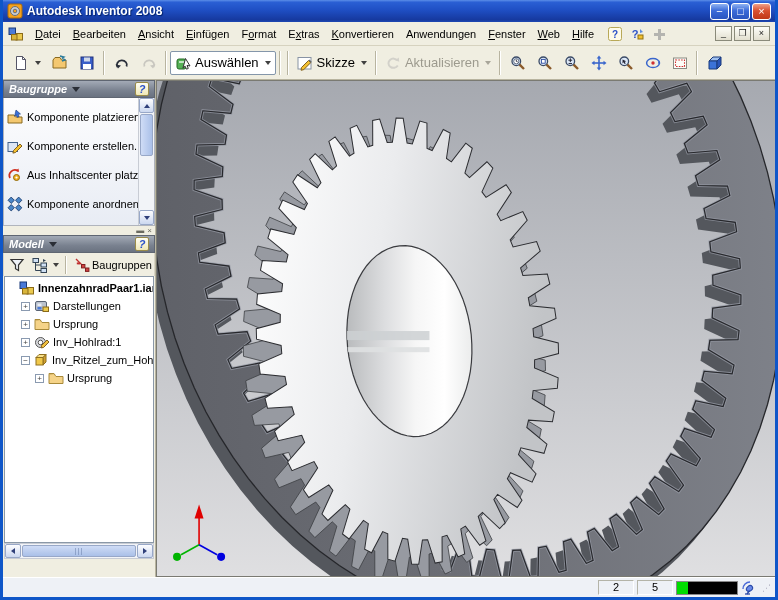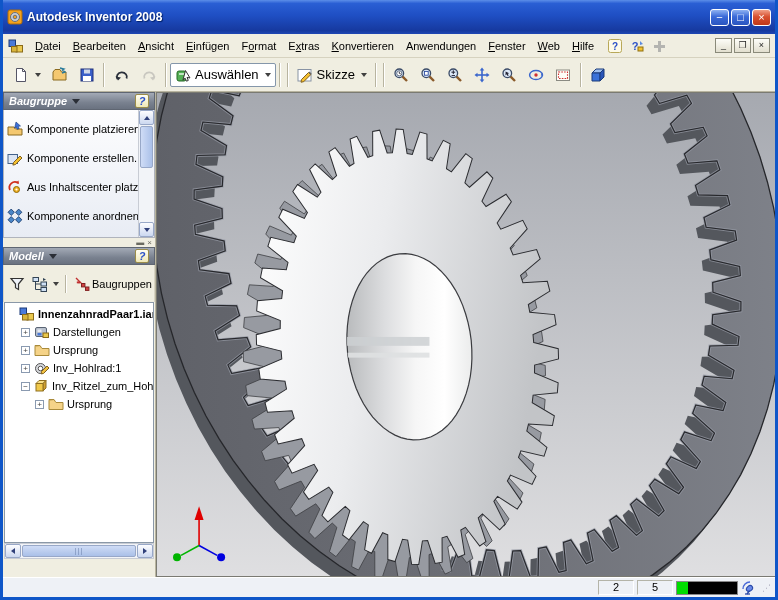--- a/index.html
+++ b/index.html
@@ -1,21 +1,21 @@
 <!DOCTYPE html>
 <html><head>
 <meta charset="utf-8">
 <style>
   * { margin:0; padding:0; box-sizing:border-box; }
   html,body { width:778px; height:600px; overflow:hidden; }
   body { font-family:"Liberation Sans", sans-serif; font-size:11px; color:#000; background:#ece9d8; }
   .window { width:778px; height:600px; border:3px solid #0f56c8; border-top:none; display:flex; flex-direction:column; background:#f0eee1; }
 
   
-  .titlebar { height:34px; background:linear-gradient(180deg,#5c8ee8 0%,#2a5fd4 10%,#1f4fc4 45%,#16399f 90%,#1e47b4 100%); display:flex; align-items:center; padding:0 4px; flex:0 0 auto; }
+  .titlebar { height:22px; background:linear-gradient(180deg,#5c8ee8 0%,#2a5fd4 10%,#1f4fc4 45%,#16399f 90%,#1e47b4 100%); display:flex; align-items:center; padding:0 4px; flex:0 0 auto; }
   .titlebar .app-icon { width:16px; height:16px; margin-right:4px; }
   .titlebar .title { color:#fff; font-weight:bold; font-size:12px; text-shadow:1px 1px 1px #00206a; flex:1; white-space:nowrap; overflow:hidden; }
   .tb-ctl { width:19px; height:17px; margin-left:2px; border:1px solid #fff; border-radius:3px; color:#fff; font-size:11px; line-height:15px; text-align:center; background:linear-gradient(180deg,#8fb2f2,#3a6ad8 45%,#2a55c0); cursor:default; }
   .tb-ctl.close { background:linear-gradient(180deg,#f0a088,#d85030 45%,#c03818); }
 
   
   .menubar { height:24px; background:#f0eee1; border-bottom:1px solid #d6d2bf; display:flex; align-items:center; padding:0 3px; flex:0 0 auto; }
   .mdi-icon { width:16px; height:16px; margin:0 5px 0 1px; }
   .menu-item { padding:3px 6px; white-space:nowrap; }
   .menu-item u { text-decoration:underline; }
@@ -56,21 +56,21 @@
   .sb-fill { flex:1; }
   .tri-up { width:0;height:0;border-left:3px solid transparent;border-right:3px solid transparent;border-bottom:4px solid #30407a; }
   .tri-down { width:0;height:0;border-left:3px solid transparent;border-right:3px solid transparent;border-top:4px solid #30407a; }
   .tri-left { width:0;height:0;border-top:3px solid transparent;border-bottom:3px solid transparent;border-right:4px solid #30407a; }
   .tri-right { width:0;height:0;border-top:3px solid transparent;border-bottom:3px solid transparent;border-left:4px solid #30407a; }
 
   .float-strip { height:9px; display:flex; justify-content:flex-end; align-items:center; gap:3px; padding:0 3px; flex:0 0 auto; }
   .fs-glyph { font-size:8px; line-height:8px; color:#6a6a60; }
 
   .modell-panel { flex:1; display:flex; flex-direction:column; min-height:0; }
-  .modell-toolbar { height:37px; display:flex; align-items:center; gap:2px; padding:1px 2px; background:#f0eee1; border-left:1px solid #d8d4c4; border-right:1px solid #d8d4c4; flex:0 0 auto; }
+  .modell-toolbar { height:23px; display:flex; align-items:center; gap:2px; padding:1px 2px; background:#f0eee1; border-left:1px solid #d8d4c4; border-right:1px solid #d8d4c4; flex:0 0 auto; }
   .mt-btn { height:20px; display:flex; align-items:center; padding:0 2px; gap:2px; white-space:nowrap; }
   .mt-sep { width:2px; height:18px; border-left:1px solid #b8b4a0; border-right:1px solid #fff; margin:0 2px; }
 
   .tree-box { flex:1; background:#fff; border:1px solid #8a98a8; margin:0 1px; overflow:hidden; padding:2px 0 0 2px; min-height:0; }
   .tree-row { display:flex; align-items:center; height:18px; white-space:nowrap; }
   .tree-row .expander { width:9px; height:9px; border:1px solid #8a9ab0; background:#fff; font-size:8px; line-height:7px; text-align:center; color:#444; margin-right:3px; flex:0 0 auto; }
   .tree-row .exp-space { width:12px; flex:0 0 auto; }
   .tree-row .t-label { margin-left:3px; overflow:hidden; }
   .tree-row .t-label.bold { font-weight:bold; }
 
@@ -223,20 +223,30 @@
           <svg width="16" height="16" viewBox="0 0 16 16">
             <rect x="1" y="2.5" width="13" height="11.5" fill="#fff" stroke="#8893a4"></rect>
             <path d="M4.5 12.5l7-7 2.2 2.2-7 7-2.7.5z" fill="#f4c030" stroke="#806020"></path>
             <path d="M11.5 5.5l2.2 2.2 1-1-2.2-2.2z" fill="#666"></path>
           </svg>
         </span>
         <span class="lbl">Skizze</span>
         <span class="caret"></span>
       </div>
       <div class="tb-sep"></div>
+      <div class="tb-btn disabled">
+        <span class="ic">
+          <svg width="16" height="16" viewBox="0 0 16 16">
+            <path d="M12.8 10.5a5 4.6 0 1 1-.3-5" fill="none" stroke="#b0b0ac" stroke-width="2"></path>
+            <path d="M13.8 2.5l.4 4.3-4-1.6z" fill="#b0b0ac"></path>
+          </svg>
+        </span>
+        <span class="lbl">Aktualisieren</span>
+        <span class="caret"></span>
+      </div>
       <div class="tb-sep"></div>
       <div class="tb-btn">
         <span class="ic">
           <svg width="16" height="16" viewBox="0 0 16 16">
             <circle cx="6.3" cy="6.3" r="4.3" fill="#dce8f8" stroke="#3a4a66" stroke-width="1.3"></circle>
             <line x1="9.6" y1="9.6" x2="14" y2="14" stroke="#8a5a2a" stroke-width="2.4"></line>
             <circle cx="6.3" cy="6.3" r="2.6" fill="#fff" stroke="#3a4a66" stroke-width=".8"></circle>
             <line x1="6.3" y1="6.3" x2="6.3" y2="4.6" stroke="#223" stroke-width=".9"></line>
             <line x1="6.3" y1="6.3" x2="7.7" y2="6.9" stroke="#223" stroke-width=".9"></line>
           </svg>

